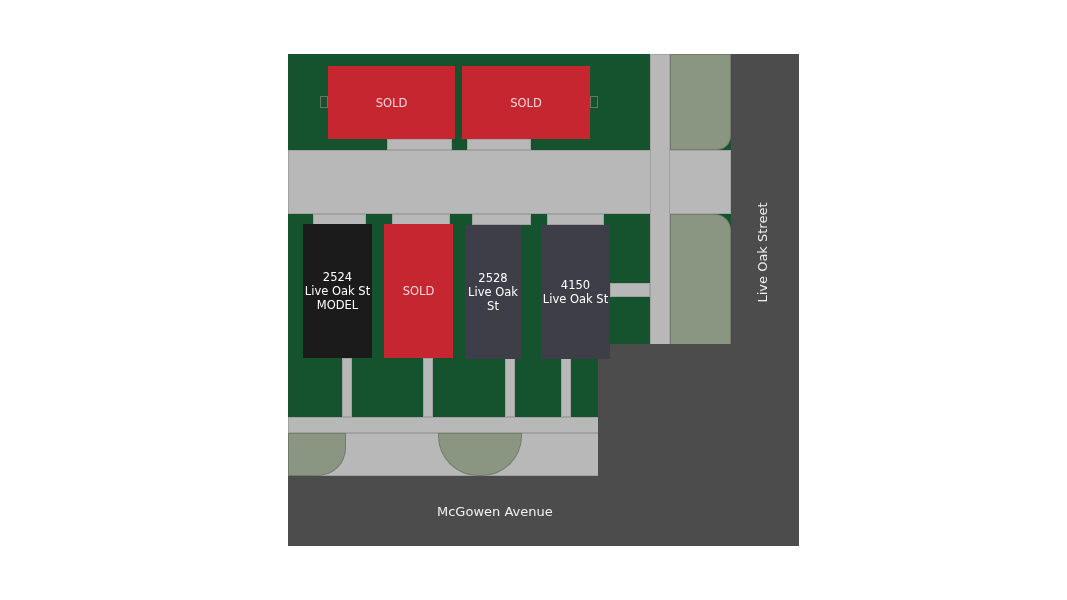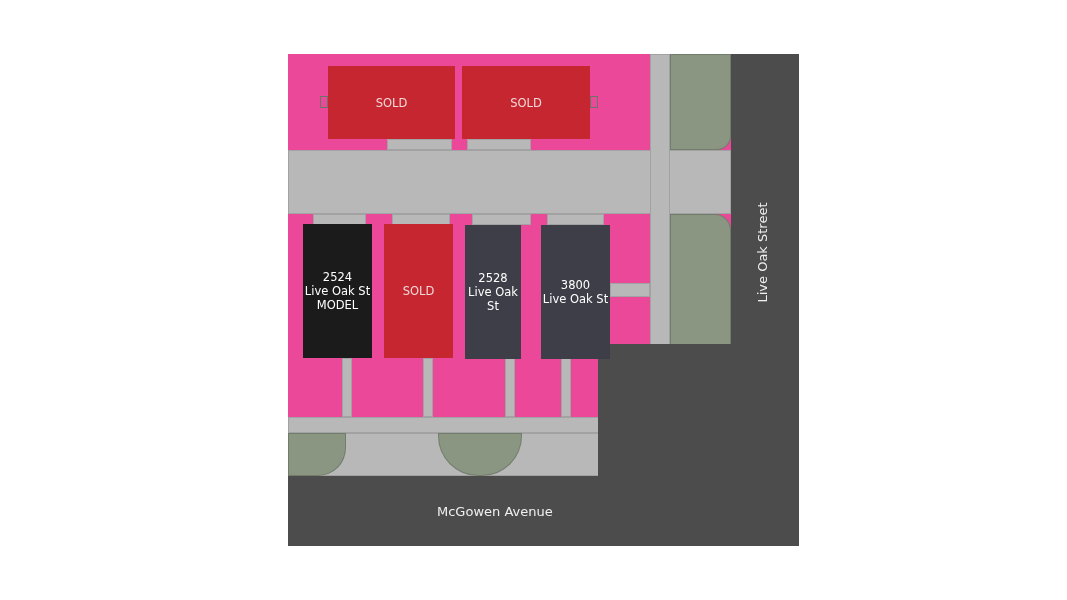--- a/index.html
+++ b/index.html
@@ -1,17 +1,17 @@
 <!DOCTYPE html>
 <html><head>
 <meta charset="utf-8">
 <style>
   html, body { margin:0; padding:0; background:#ffffff; }
   body { width:1067px; height:600px; position:relative; overflow:hidden; font-family:"DejaVu Sans", sans-serif; }
-  .map { position:absolute; left:288px; top:54px; width:511px; height:492px; background:#ec4899; overflow:hidden; }
+  .map { position:absolute; left:288px; top:54px; width:511px; height:492px; background:#14532d; overflow:hidden; }
   .abs { position:absolute; }
   .walk { background:#b8b8b8; position:absolute; box-shadow: inset 0 0 0 1px rgba(120,120,120,0.35); }
   .lawn { background:#8a9582; position:absolute; border:1px solid rgba(90,100,85,0.5); box-sizing:border-box; }
   .road { background:#4c4c4c; position:absolute; }
   .unit { position:absolute; display:flex; flex-direction:column; align-items:center; justify-content:center; color:#ffffff; font-size:11.5px; line-height:14px; text-align:center; cursor:pointer; }
   .unit span { display:block; }
   .sold { background:#c5262f; color:#f2d9d9; }
   .avail { background:#3d3e47; }
   .model { background:#1b1b1b; }
   .street-label { position:absolute; color:#f0f0f0; font-size:13px; white-space:nowrap; }
@@ -74,19 +74,19 @@
     <span>MODEL</span>
   </div>
   <div class="unit sold" style="left:96px; top:170px; width:69px; height:134px;">
     <span>SOLD</span>
   </div>
   <div class="unit avail" style="left:177px; top:171px; width:56px; height:134px;">
     <span>2528</span>
     <span>Live Oak St</span>
   </div>
   <div class="unit avail" style="left:253px; top:171px; width:69px; height:134px;">
-    <span>3800</span>
+    <span>4150</span>
     <span>Live Oak St</span>
   </div>
 
   <div class="street-label" style="left:140px; top:450px;margin-left:9px;">McGowen Avenue</div>
   <div class="street-label" style="left:424px; top:191px; transform:rotate(-90deg); transform-origin:center;">Live Oak Street</div>
 </div>
 
 </body></html>

